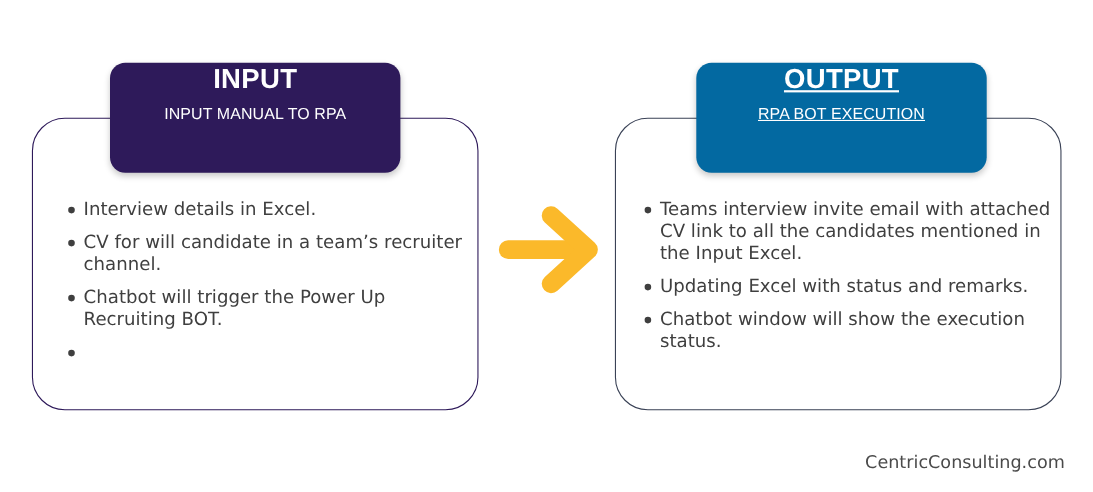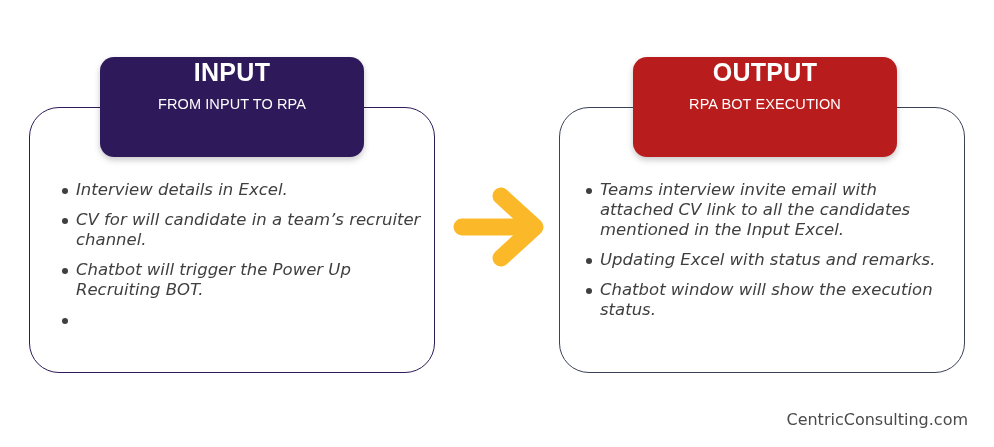--- a/index.html
+++ b/index.html
@@ -63,21 +63,20 @@
       font-size: 16.5px;
       line-height: 20px;
       color: #3f3f3f;
     }
     .bullets.input { left: 61px; top: 180px; width: 360px; }
     .bullets.output { left: 585px; top: 180px; width: 370px; }
     .bullets li {
       position: relative;
       padding-left: 15px;
       margin-bottom: 10px;
-      font-style: italic;
     }
     .bullets li .dot {
       position: absolute;
       left: 1px;
       top: 8px;
       width: 6px;
       height: 6px;
       border-radius: 50%;
       background: #3f3f3f;
     }
@@ -99,38 +98,38 @@
       font-family: "DejaVu Sans", sans-serif;
       text-align: right;
     }
   </style>
 </head>
 <body>
 
 <div class="panel input"></div>
 <div class="header input" style="background: rgb(46, 26, 90);">
   <div class="title">INPUT</div>
-  <div class="subtitle">FROM INPUT TO RPA</div>
+  <div class="subtitle">INPUT MANUAL TO RPA</div>
 </div>
 <ul class="bullets input">
   <li><span class="dot"></span><span>Interview details in Excel.</span></li>
   <li><span class="dot"></span><span>CV for will candidate in a team’s recruiter channel.</span></li>
   <li><span class="dot"></span><span>Chatbot will trigger the Power Up Recruiting BOT.</span></li>
   <li><span class="dot"></span></li>
 </ul>
 
 <svg class="arrow" viewBox="0 0 95 80">
   <g id="arrow-shape" fill="none" stroke="#fbb92a" stroke-width="17" stroke-linecap="round" stroke-linejoin="round">
     <line x1="9" y1="40" x2="78" y2="40"></line>
     <polyline points="48,9 82,40 48,71"></polyline>
   </g>
 </svg>
 
 <div class="panel output"></div>
-<div class="header output" style="background: #b91c1c;">
+<div class="header output" style="background: #0369a1; text-decoration: underline;">
   <div class="title">OUTPUT</div>
   <div class="subtitle">RPA BOT EXECUTION</div>
 </div>
 <ul class="bullets output">
   <li><span class="dot"></span><span>Teams interview invite email with attached CV link to all the candidates mentioned in the Input Excel.</span></li>
   <li><span class="dot"></span><span>Updating Excel with status and remarks.</span></li>
   <li><span class="dot"></span><span>Chatbot window will show the execution status.</span></li>
 </ul>
 
 <div class="footer">CentricConsulting.com</div>

